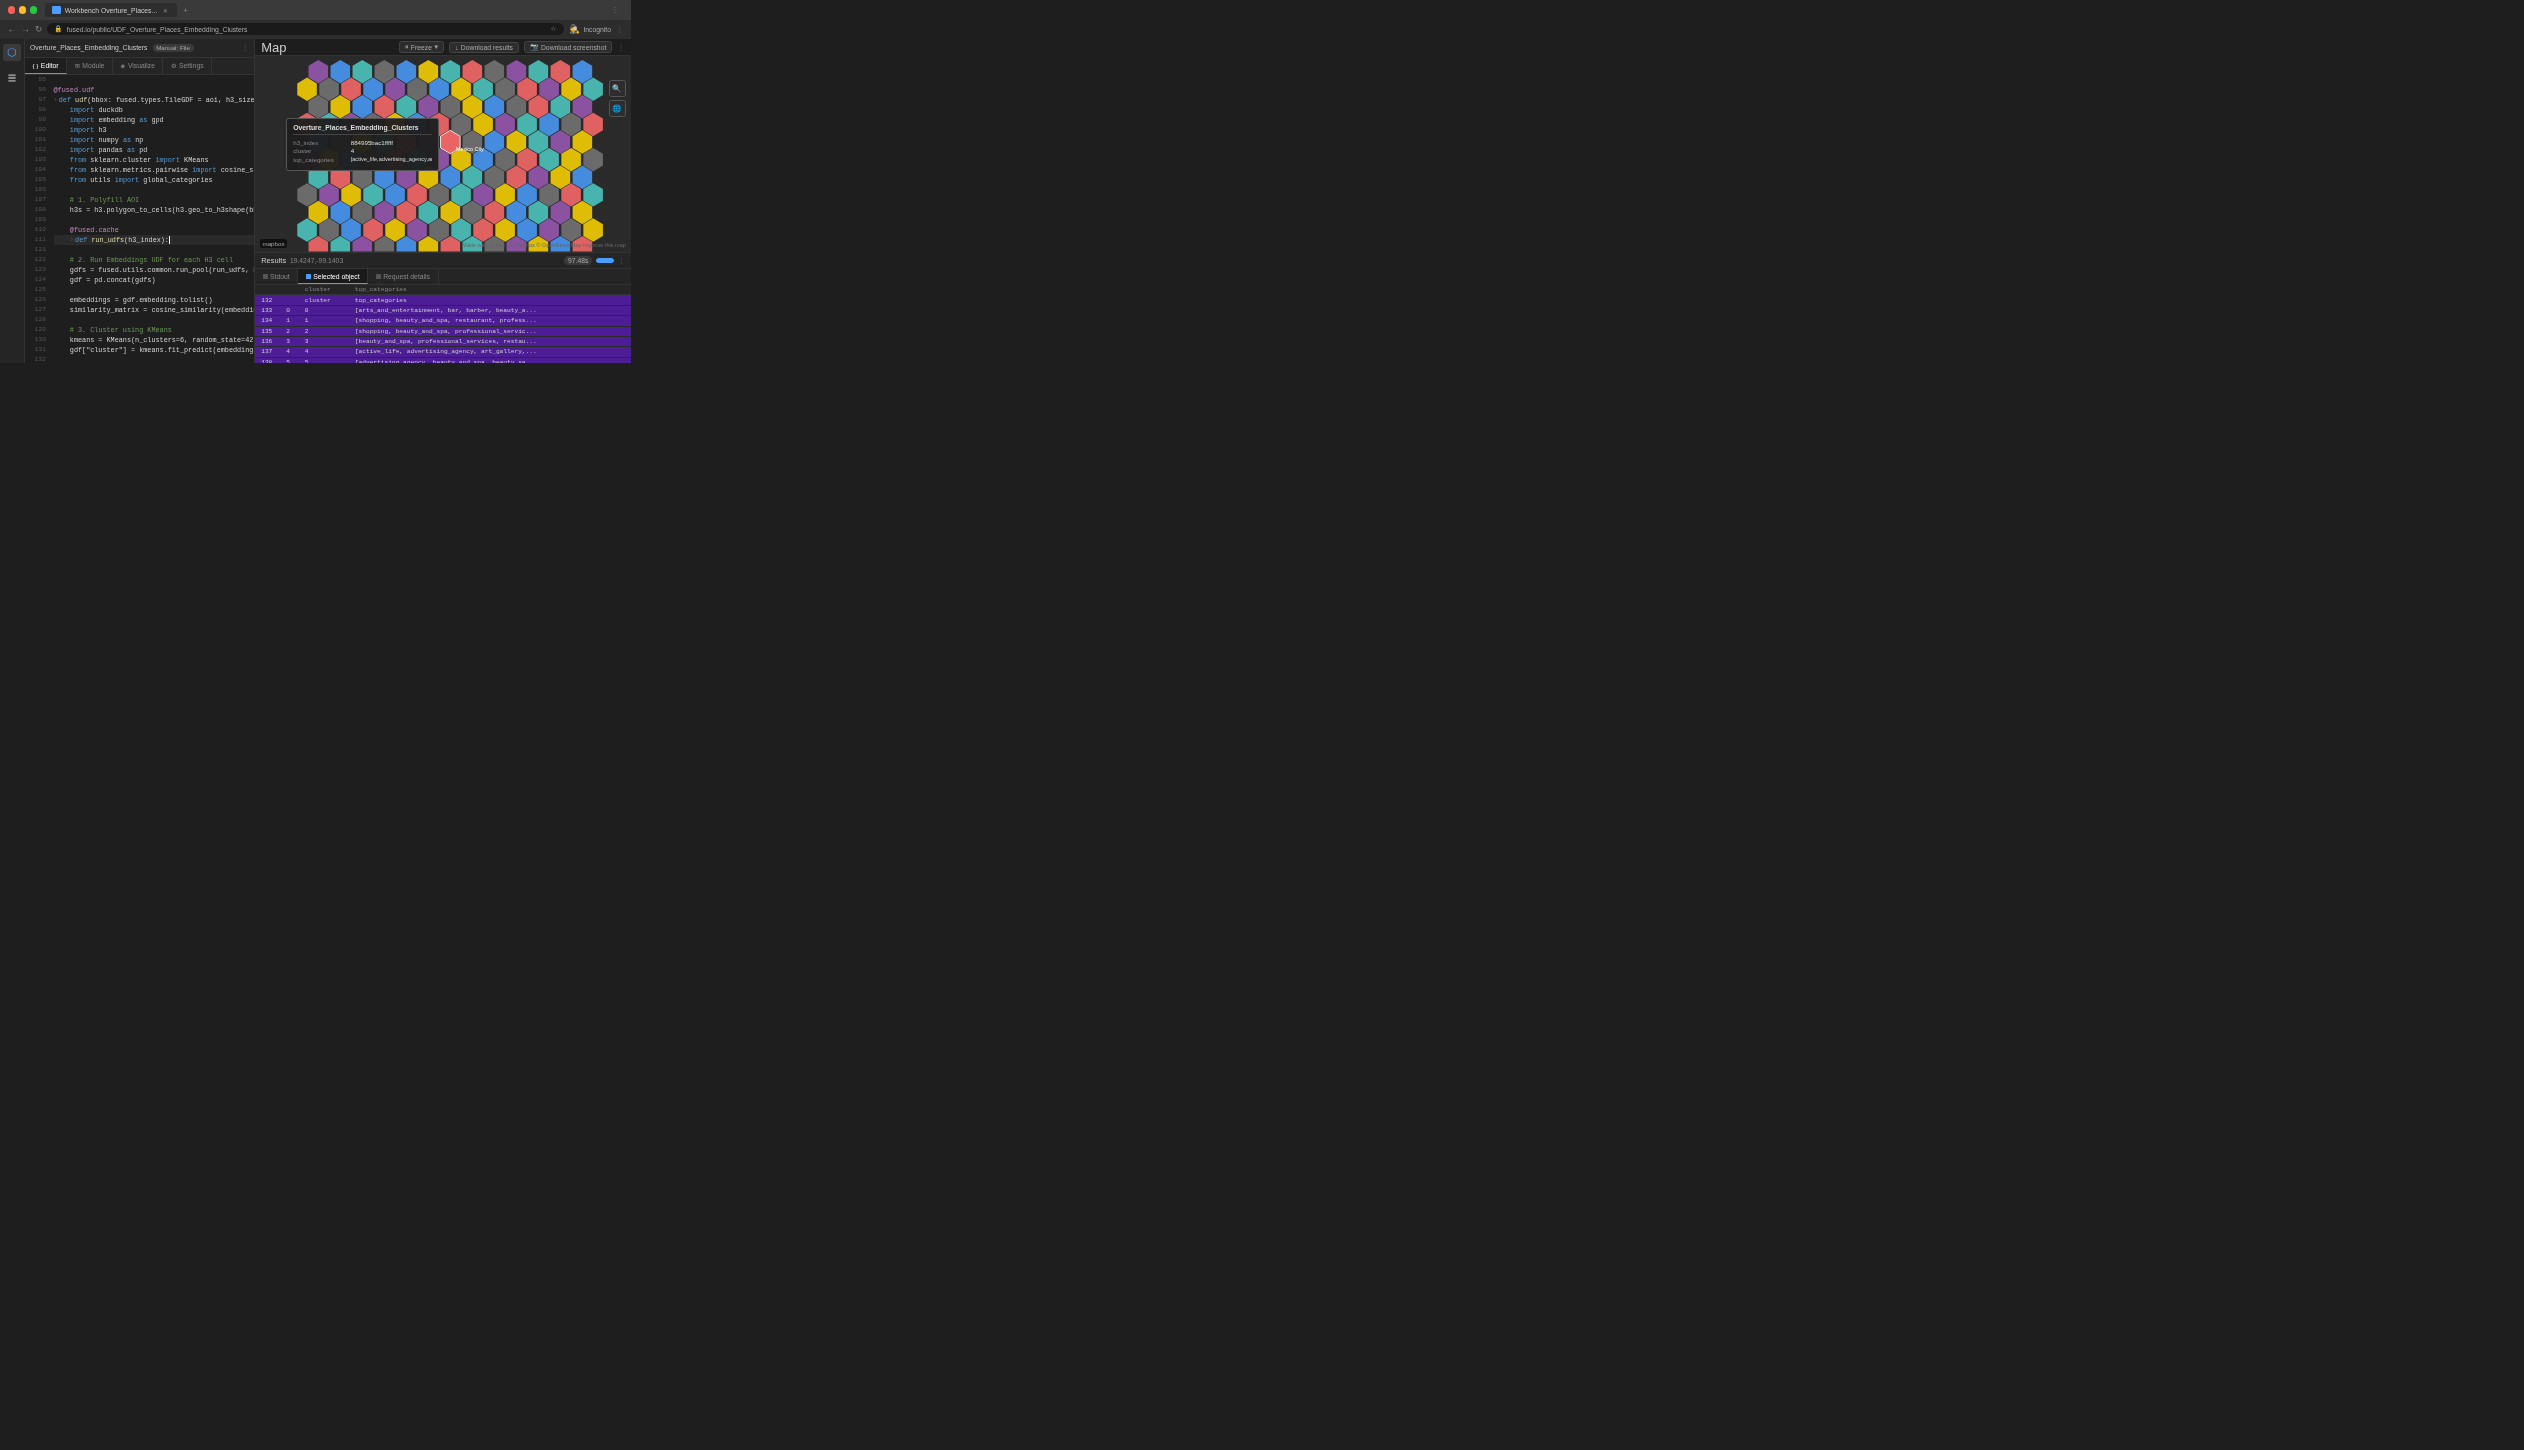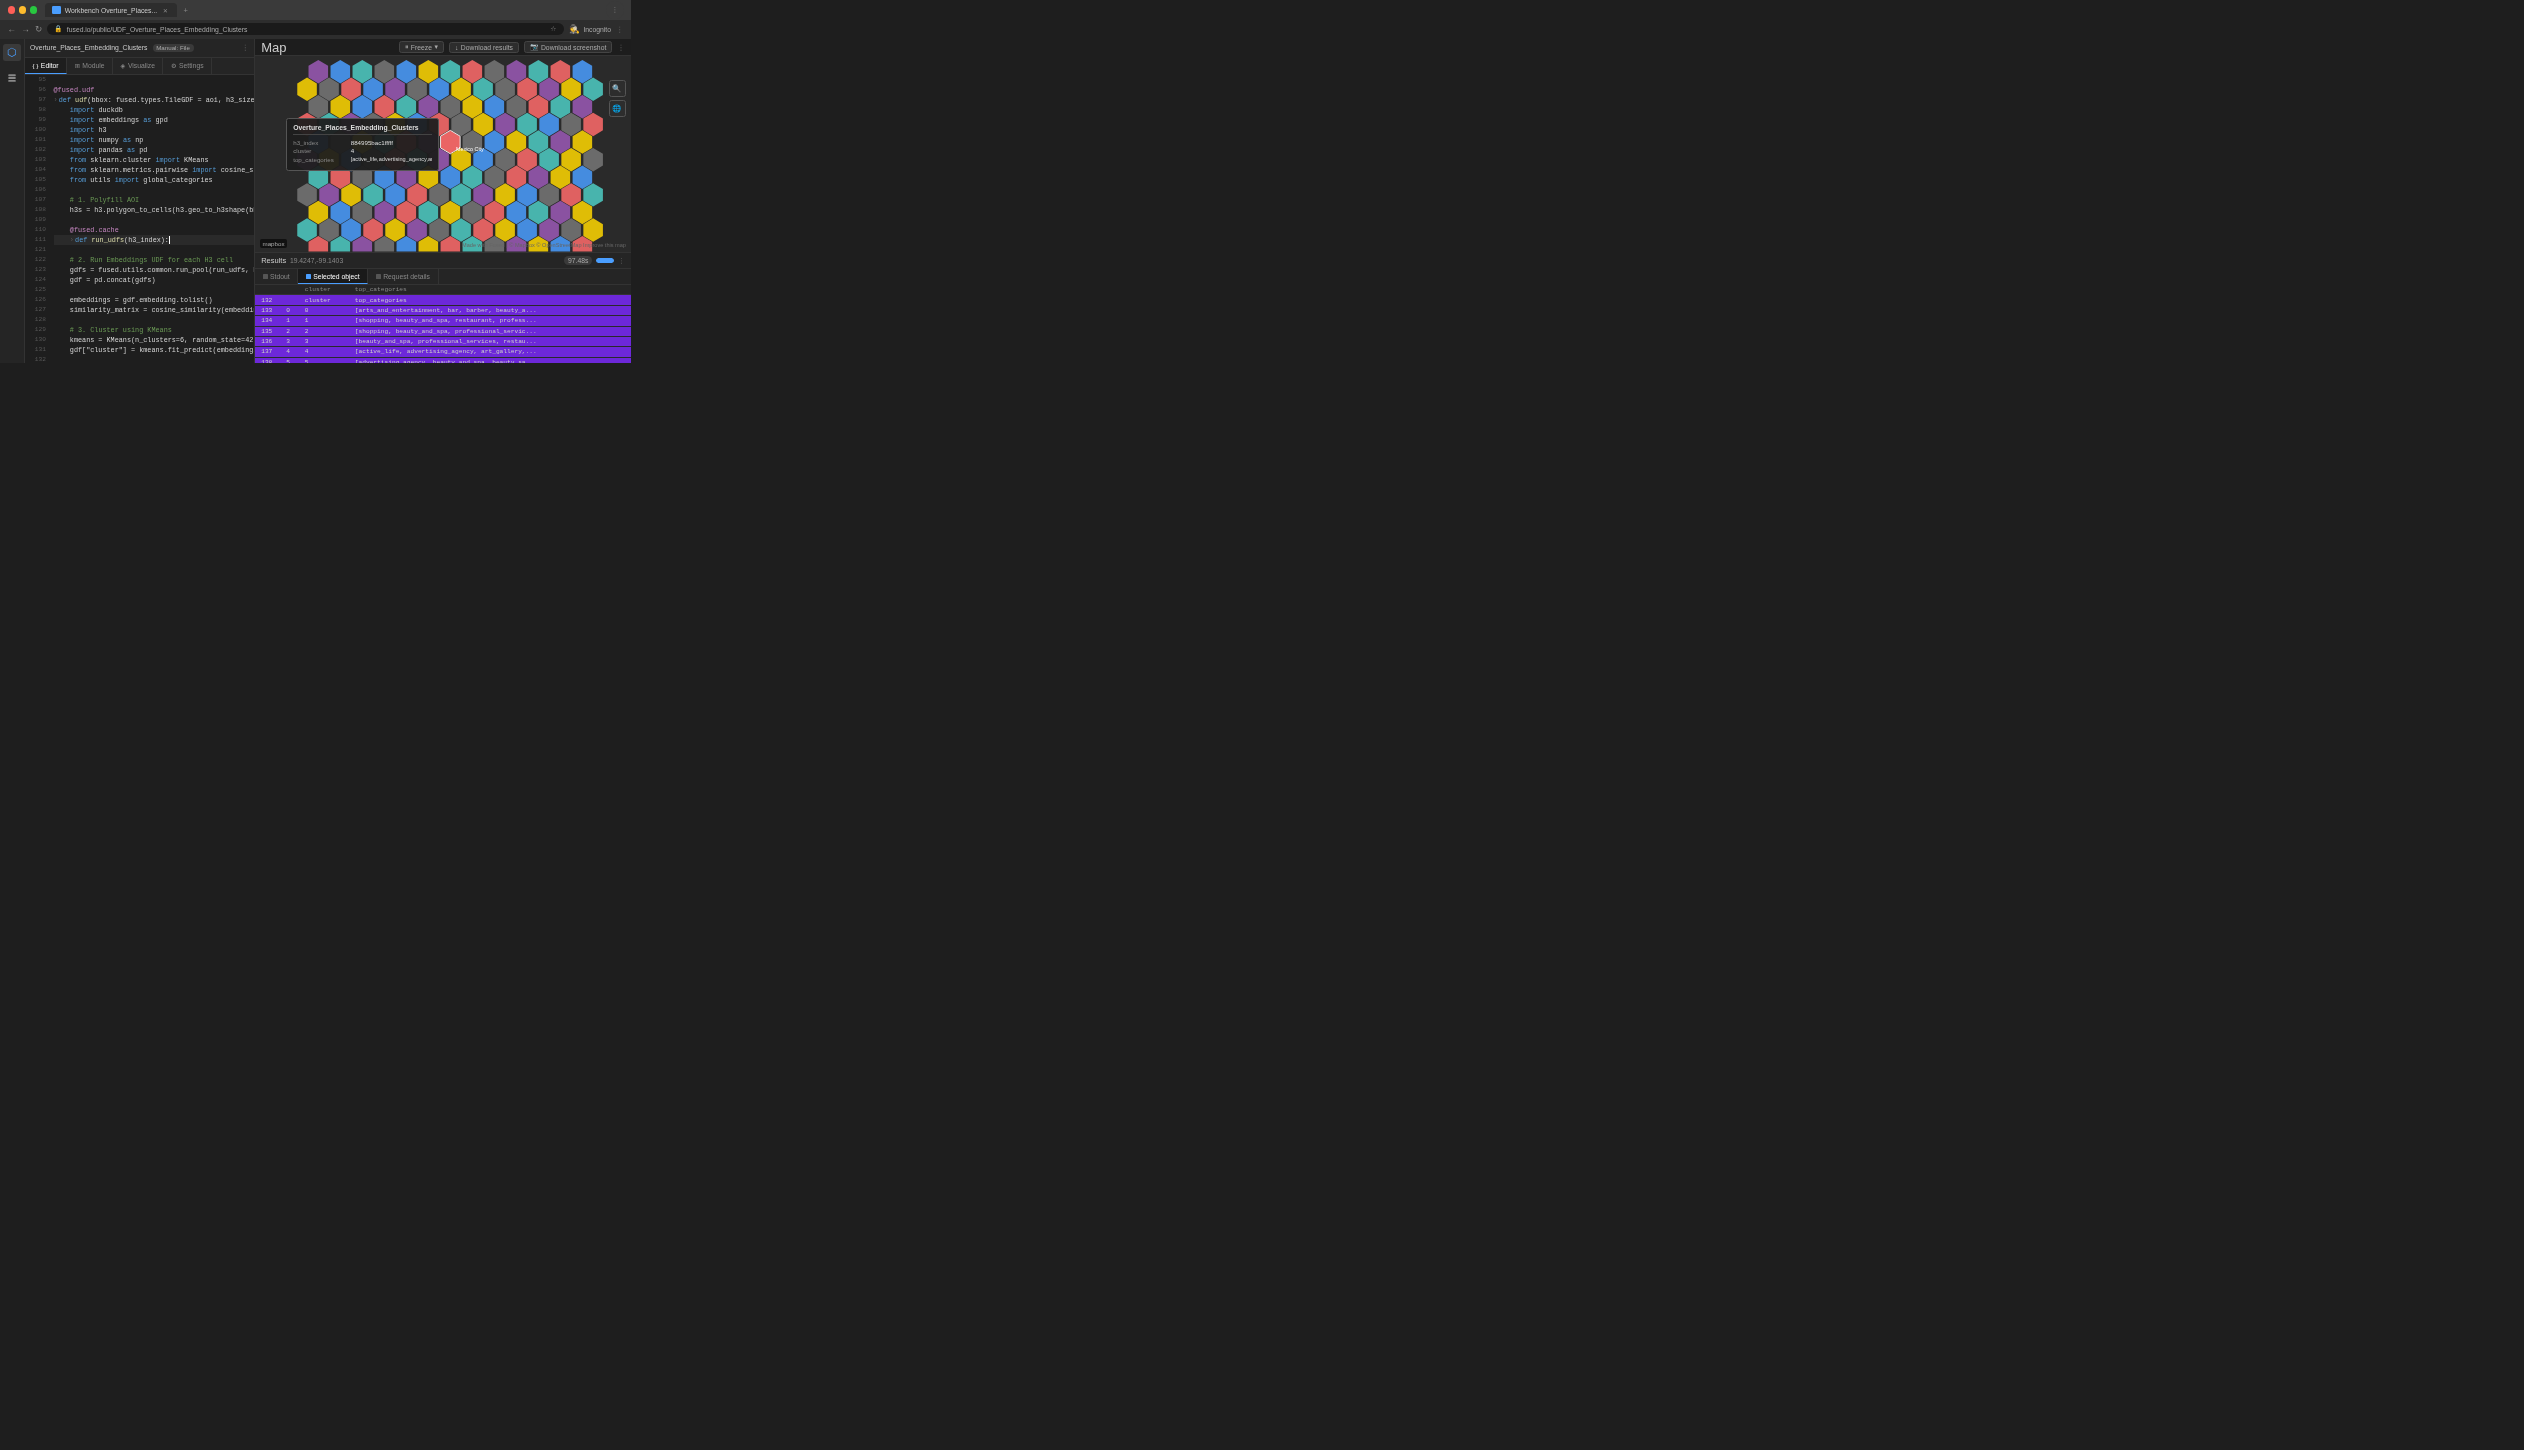--- a/index.html
+++ b/index.html
@@ -390,21 +390,21 @@
       position: absolute;
       bottom: 3.7px;
       right: 5px;
       font-size: 5.6px;
       color: #666;
     }
 
     
     .results-panel {
       height: 111px;
-      background: #6d28d9;
+      background: #4c1d95;
       border-top: 0.6px solid #333;
       display: flex;
       flex-direction: column;
     }
     .results-header {
       display: flex;
       align-items: center;
       padding: 2.5px 6.2px;
       background: #252525;
       border-bottom: 0.6px solid #333;
@@ -628,21 +628,21 @@
         <div class="line-number">130</div>
         <div class="line-number">131</div>
         <div class="line-number">132</div>
 
       </div>
       <div class="code-content">
         <div class="code-line">&nbsp;</div>
         <div class="code-line"><span class="at">@fused.udf</span></div>
         <div class="code-line"><span class="fold-arrow">›</span><span class="kw">def </span><span class="fn">udf</span><span class="plain">(bbox: fused.types.TileGDF = aoi, h3_size=8):</span></div>
         <div class="code-line"><span class="plain">    </span><span class="kw">import</span><span class="plain"> duckdb</span></div>
-        <div class="code-line"><span class="plain">    </span><span class="kw">import</span><span class="plain"> embeddings </span><span class="kw">as</span><span class="plain"> gpd</span></div>
+        <div class="code-line"><span class="plain">    </span><span class="kw">import</span><span class="plain"> embedding </span><span class="kw">as</span><span class="plain"> gpd</span></div>
         <div class="code-line"><span class="plain">    </span><span class="kw">import</span><span class="plain"> h3</span></div>
         <div class="code-line"><span class="plain">    </span><span class="kw">import</span><span class="plain"> numpy </span><span class="kw">as</span><span class="plain"> np</span></div>
         <div class="code-line"><span class="plain">    </span><span class="kw">import</span><span class="plain"> pandas </span><span class="kw">as</span><span class="plain"> pd</span></div>
         <div class="code-line"><span class="plain">    </span><span class="kw">from</span><span class="plain"> sklearn.cluster </span><span class="kw">import</span><span class="plain"> KMeans</span></div>
         <div class="code-line"><span class="plain">    </span><span class="kw">from</span><span class="plain"> sklearn.metrics.pairwise </span><span class="kw">import</span><span class="plain"> cosine_similarity</span></div>
         <div class="code-line"><span class="plain">    </span><span class="kw">from</span><span class="plain"> utils </span><span class="kw">import</span><span class="plain"> global_categories</span></div>
         <div class="code-line">&nbsp;</div>
         <div class="code-line"><span class="plain">    </span><span class="cm"># 1. Polyfill AOI</span></div>
         <div class="code-line"><span class="plain">    h3s = h3.polygon_to_cells(h3.geo_to_h3shape(bbox.geometry.iloc[0]), h3_size)</span></div>
         <div class="code-line">&nbsp;</div>

